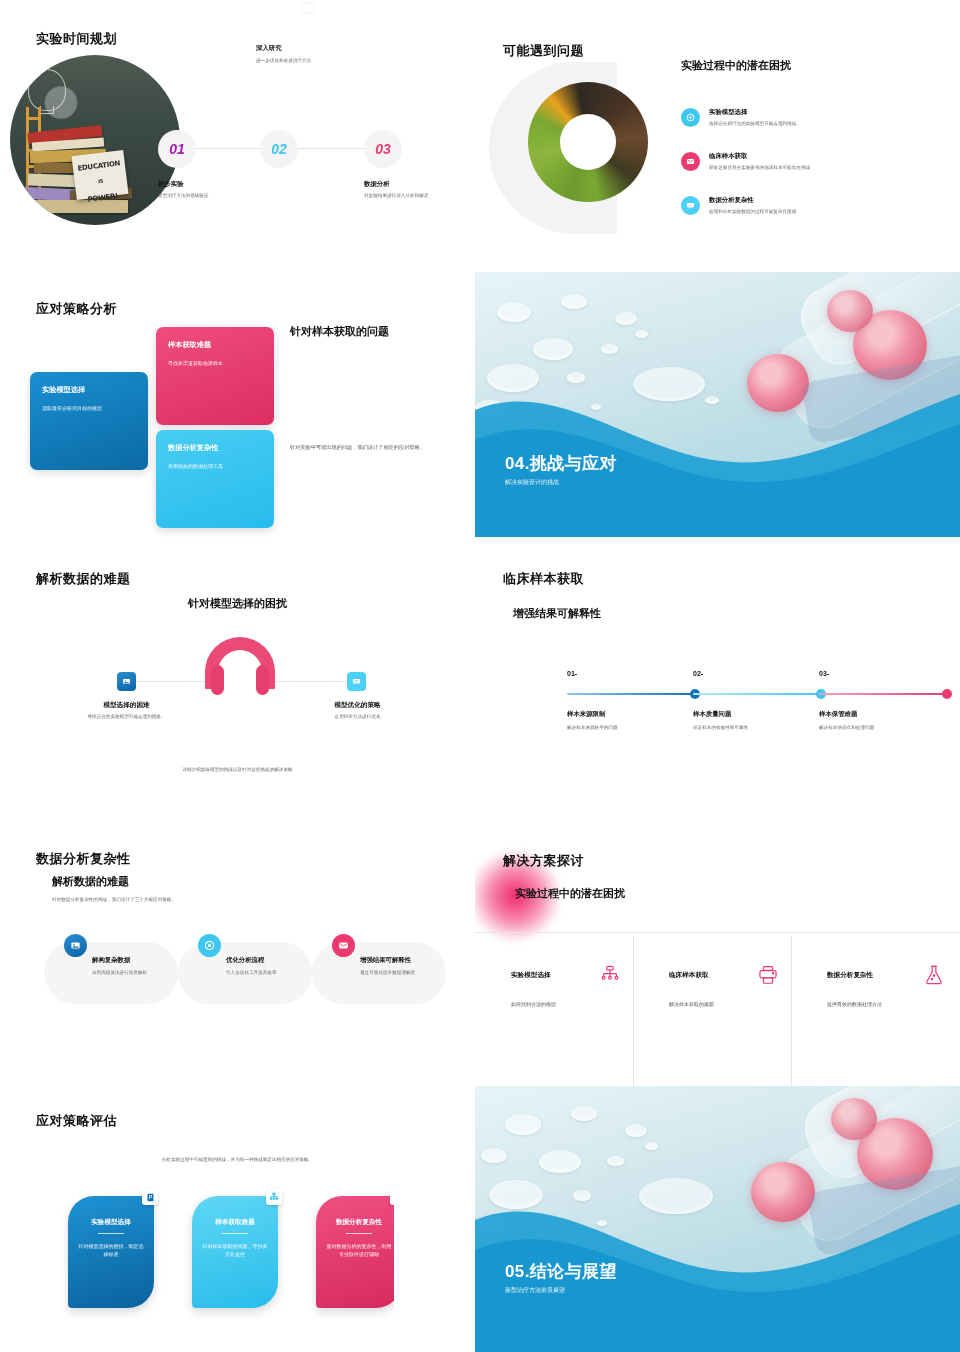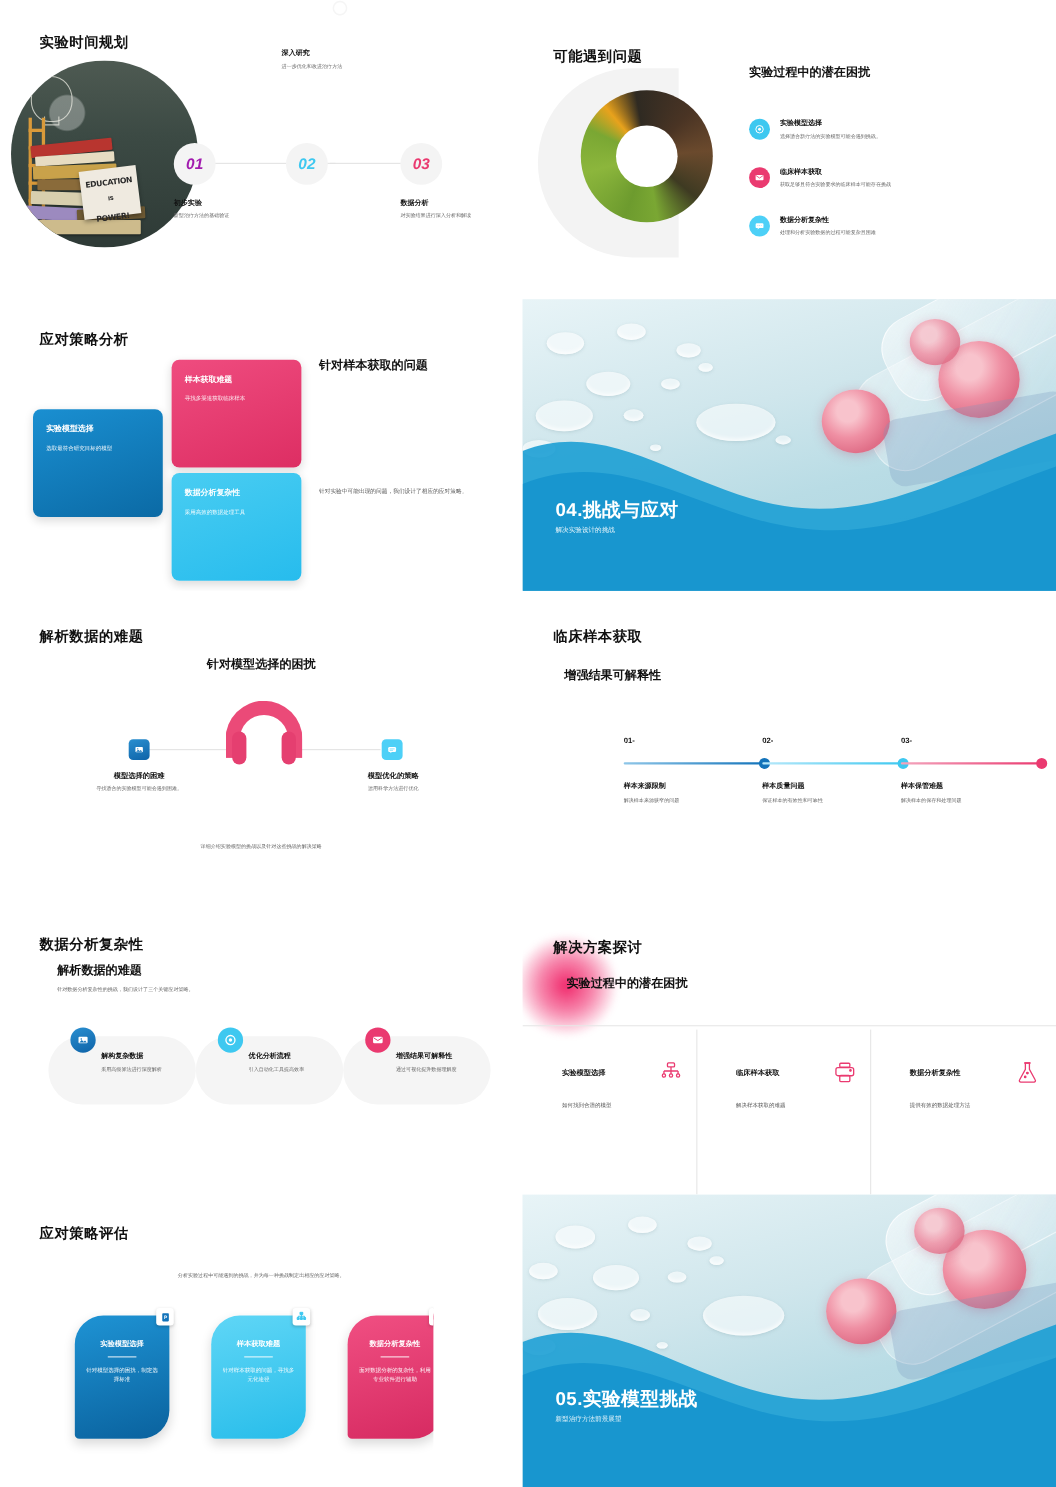--- a/index.html
+++ b/index.html
@@ -521,18 +521,18 @@
   <div class="cellclump" style="left:382px;top:32px;width:76px;height:72px;"></div>
   <div class="cellclump" style="left:356px;top:12px;width:46px;height:42px;opacity:.85;"></div>
   <div style="position:absolute;left:336px;top:92px;width:170px;height:64px;background:rgba(120,150,190,.28);border-radius:14px;transform:rotate(-10deg);"></div>
 
   <svg class="wave" style="top:90px;" width="485" height="176" viewBox="0 0 485 176" preserveAspectRatio="none">
     <path d="M0,44 C80,12 150,80 238,94 C330,108 400,58 485,28 L485,176 L0,176 Z" fill="#1c9fd4" opacity=".9"></path>
     <path d="M0,74 C90,38 160,102 250,114 C340,126 410,84 485,58 L485,176 L0,176 Z" fill="#1896cf"></path>
   </svg>
 
   <div class="sec-num" style="left:30px;top:174px;">
-    <span>05.</span><span>实验模型挑战</span>
+    <span>05.</span><span>结论与展望</span>
   </div>
   <div class="sec-sub" style="left:30px;top:200px;">新型治疗方法前景展望</div>
 </div>
 
 </div>
 
 </body></html>

